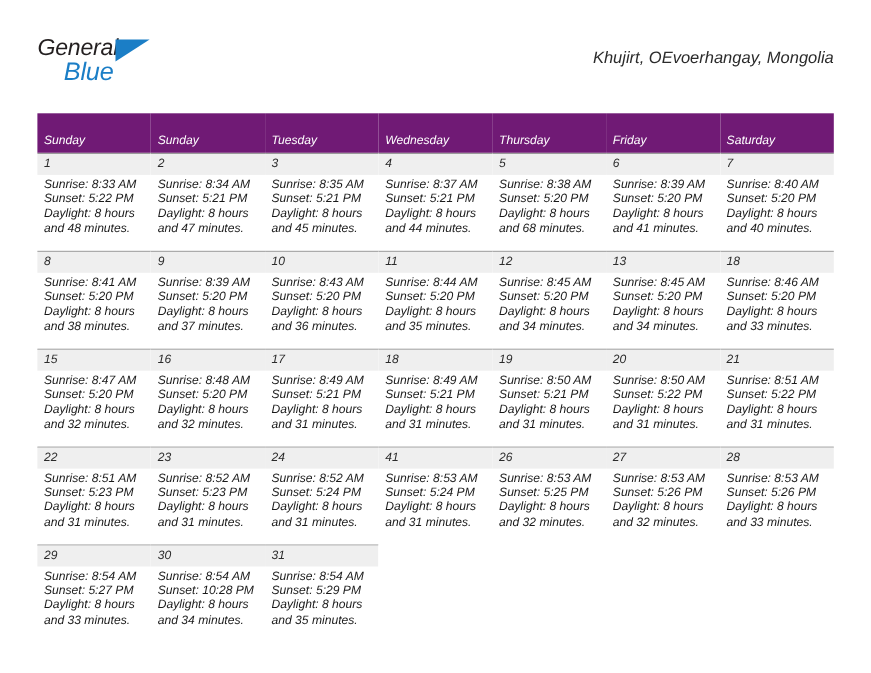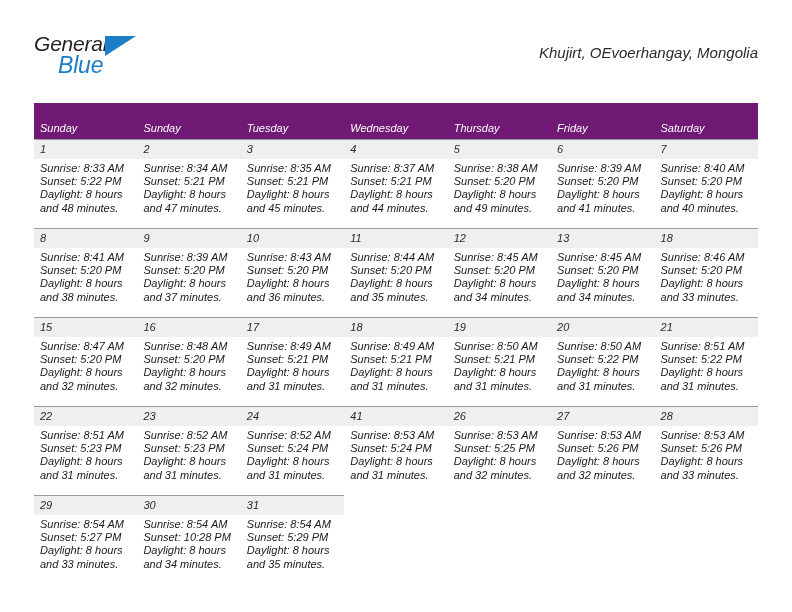--- a/index.html
+++ b/index.html
@@ -223,21 +223,21 @@
           </div>
         </div>
           </td>
         <td>
             <div class="daycell filled">
           <div class="daynum">5</div>
           <div class="details">
             <div>Sunrise: 8:38 AM</div>
             <div>Sunset: 5:20 PM</div>
             <div>Daylight: 8 hours</div>
-            <div>and 49 minutes.</div>
+            <div>and 68 minutes.</div>
           </div>
         </div>
           </td>
         <td>
             <div class="daycell filled">
           <div class="daynum">6</div>
           <div class="details">
             <div>Sunrise: 8:39 AM</div>
             <div>Sunset: 5:20 PM</div>
             <div>Daylight: 8 hours</div>

